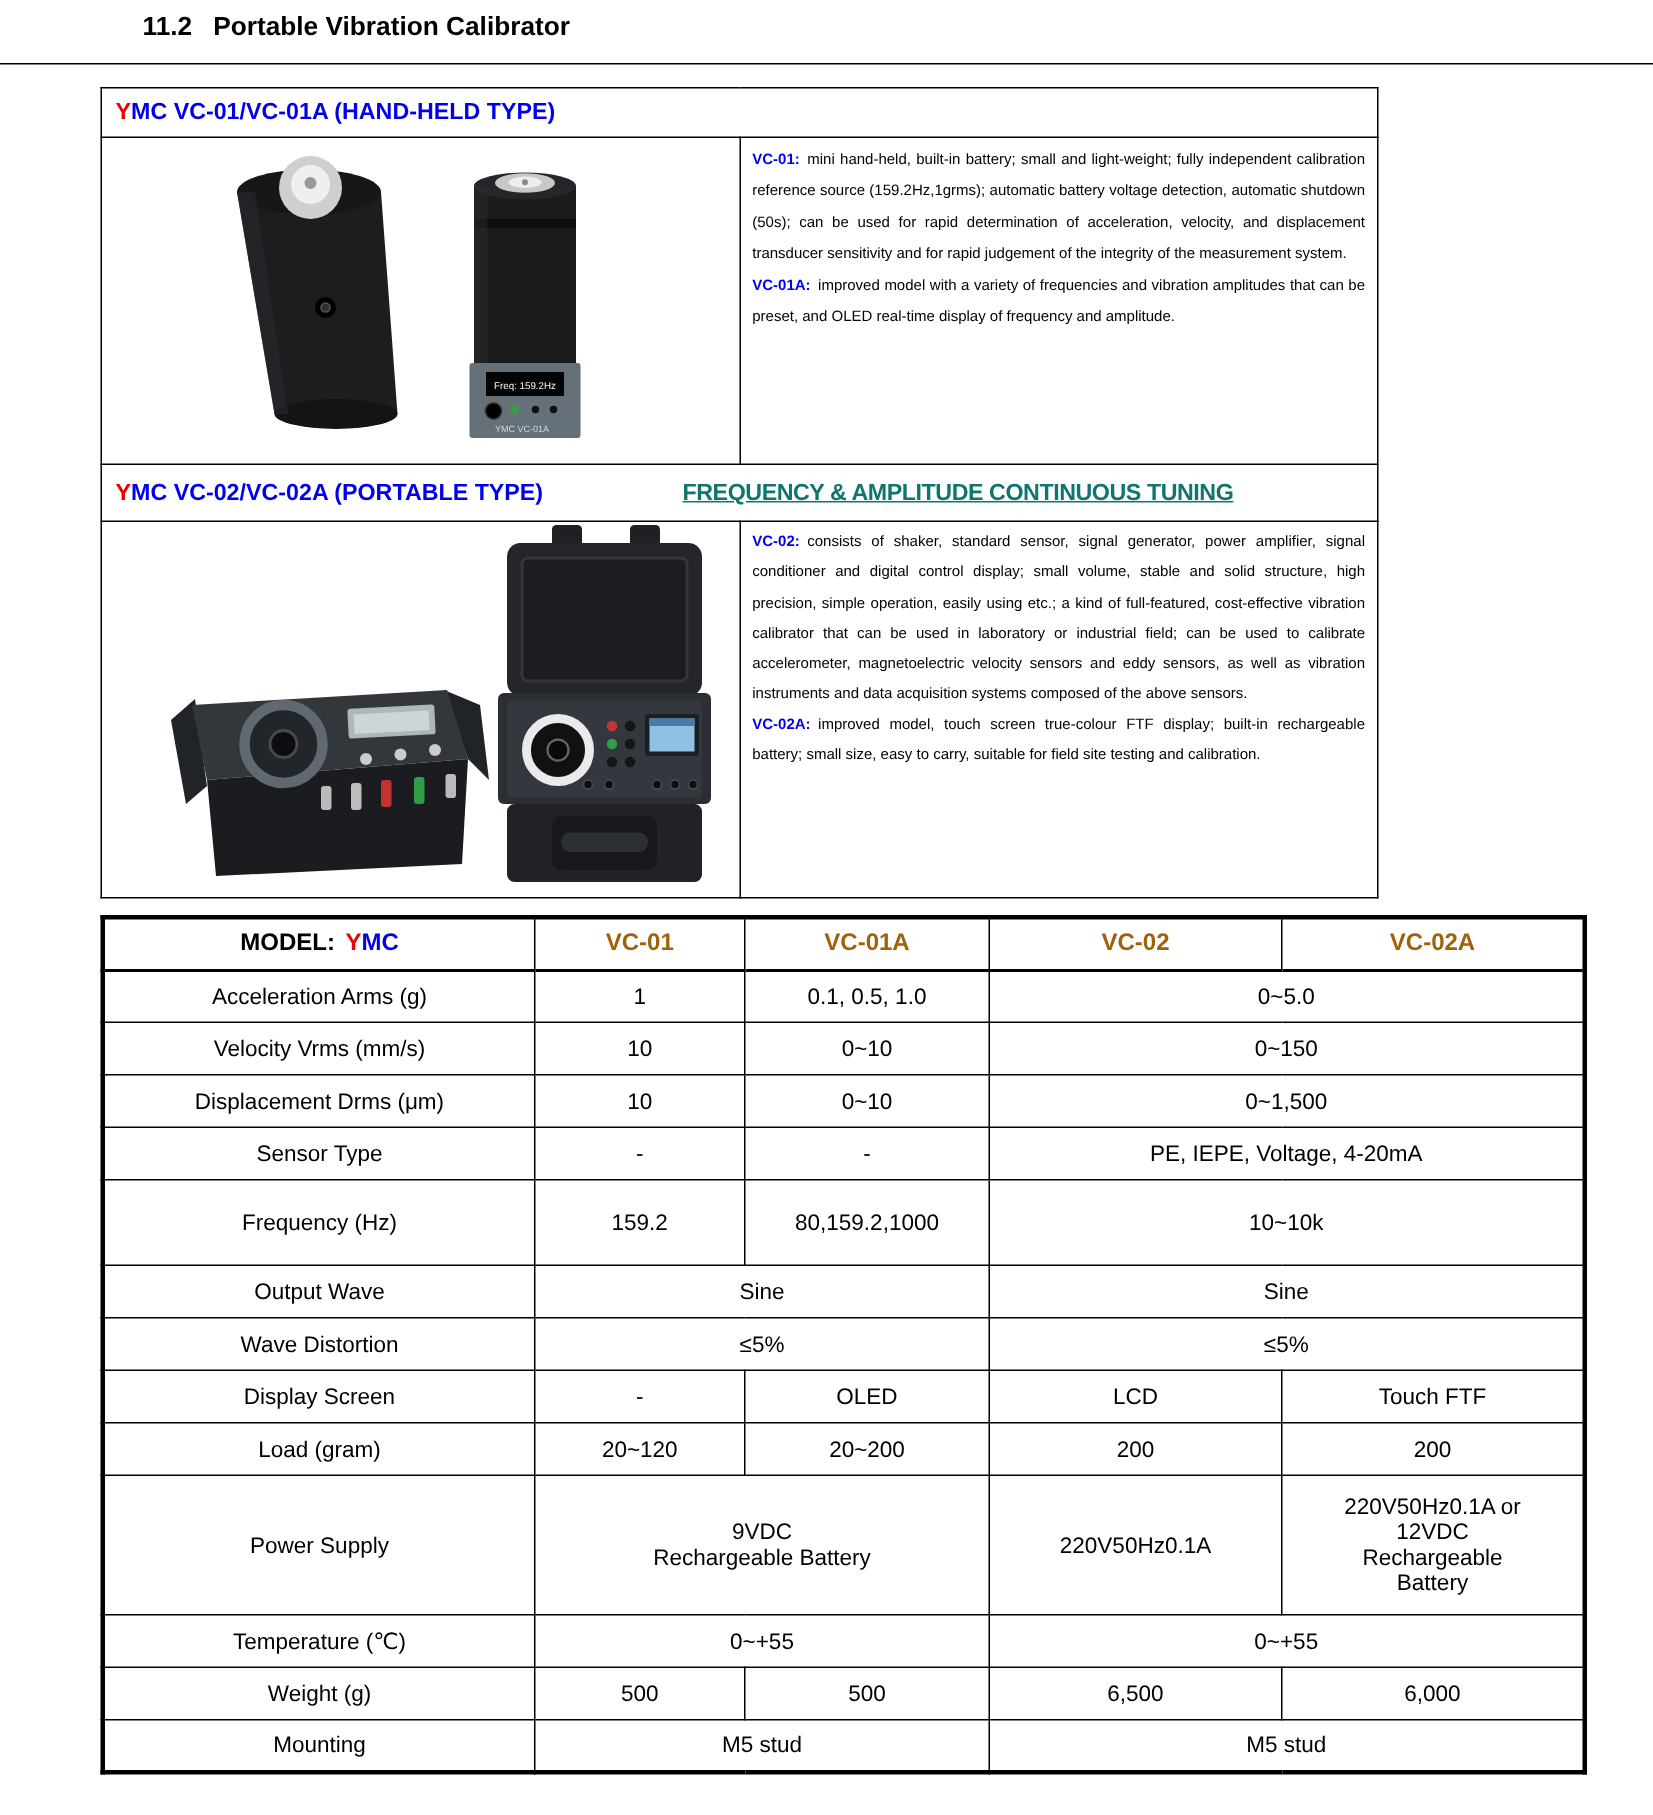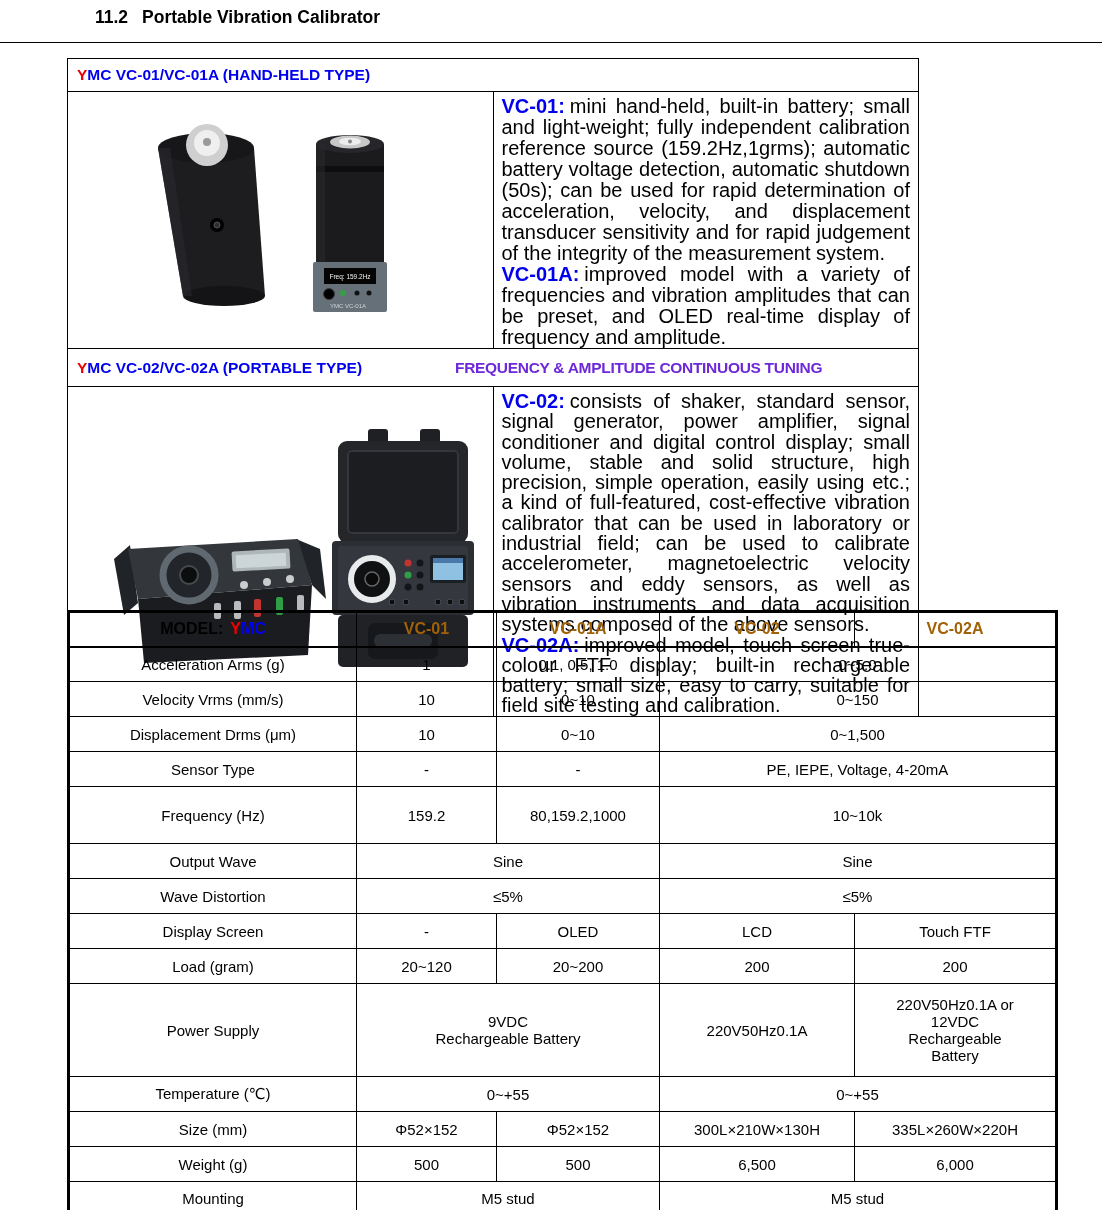--- a/index.html
+++ b/index.html
@@ -13,23 +13,23 @@
   .top-rule{position:absolute;left:0;top:42px;width:1102px;border-top:1.5px solid #000;}
 
   
   .info-table{position:absolute;left:67px;top:58px;width:852px;border-collapse:collapse;table-layout:fixed;}
   .info-table td{border:1px solid #000;padding:0;vertical-align:top;}
   .sec-head{height:32px;vertical-align:middle !important;padding-left:9px !important;
             font-size:15.5px;font-weight:bold;white-space:nowrap;}
   .brand-y{color:#ee0000;}
   .brand-blue{color:#0000ee;}
   .h2-blue{display:inline-block;width:378px;}
-  .head-extra{color:#6d28d9;letter-spacing:-0.3px;}
+  .head-extra{color:#0f766e;letter-spacing:-0.3px;text-decoration:underline;}
   .img-cell{width:388px;text-align:center;vertical-align:middle !important;background:#fff;}
-  .desc-cell{padding:4px 8px 0 8px !important;font-size:20px;line-height:21px;text-align:justify;}
+  .desc-cell{padding:4px 8px 0 8px !important;font-size:10px;line-height:21px;text-align:justify;}
   .desc-cell.tight{line-height:20.3px;}
   .desc-cell p{margin:0;}
   .plabel{color:#0000ee;font-weight:bold;margin-right:5px;}
 
   
   .spec-table{position:absolute;left:67px;top:610px;width:988px;border-collapse:collapse;
               table-layout:fixed;border:3px solid #000;}
   .spec-table th,.spec-table td{border:1px solid #000;text-align:center;vertical-align:middle;
               padding:2px 4px;font-size:15px;white-space:pre-line;overflow:hidden;}
   .spec-table thead tr{height:35px;padding-left:48px;}
@@ -252,27 +252,20 @@
 12VDC
 Rechargeable
 Battery</td>
         </tr>
         <tr>
           <td class="rlabel">Temperature (℃)</td>
           <td colspan="2">0~+55</td>
           <td colspan="2">0~+55</td>
         </tr>
         <tr>
-          <td class="rlabel">Size (mm)</td>
-          <td colspan="1">Φ52×152</td>
-          <td colspan="1">Φ52×152</td>
-          <td colspan="1">300L×210W×130H</td>
-          <td colspan="1">335L×260W×220H</td>
-        </tr>
-        <tr>
           <td class="rlabel">Weight (g)</td>
           <td colspan="1">500</td>
           <td colspan="1">500</td>
           <td colspan="1">6,500</td>
           <td colspan="1">6,000</td>
         </tr>
         <tr>
           <td class="rlabel">Mounting</td>
           <td colspan="2">M5 stud</td>
           <td colspan="2">M5 stud</td>

